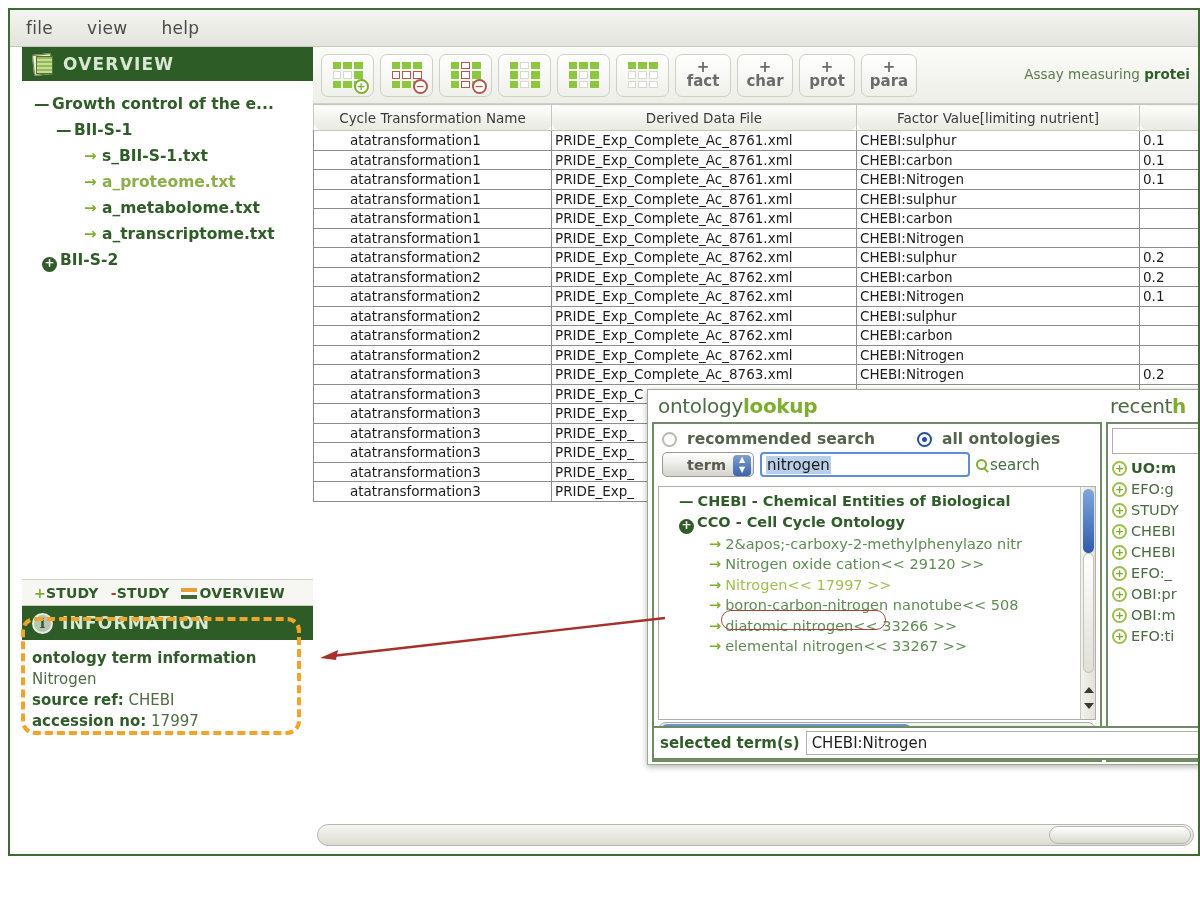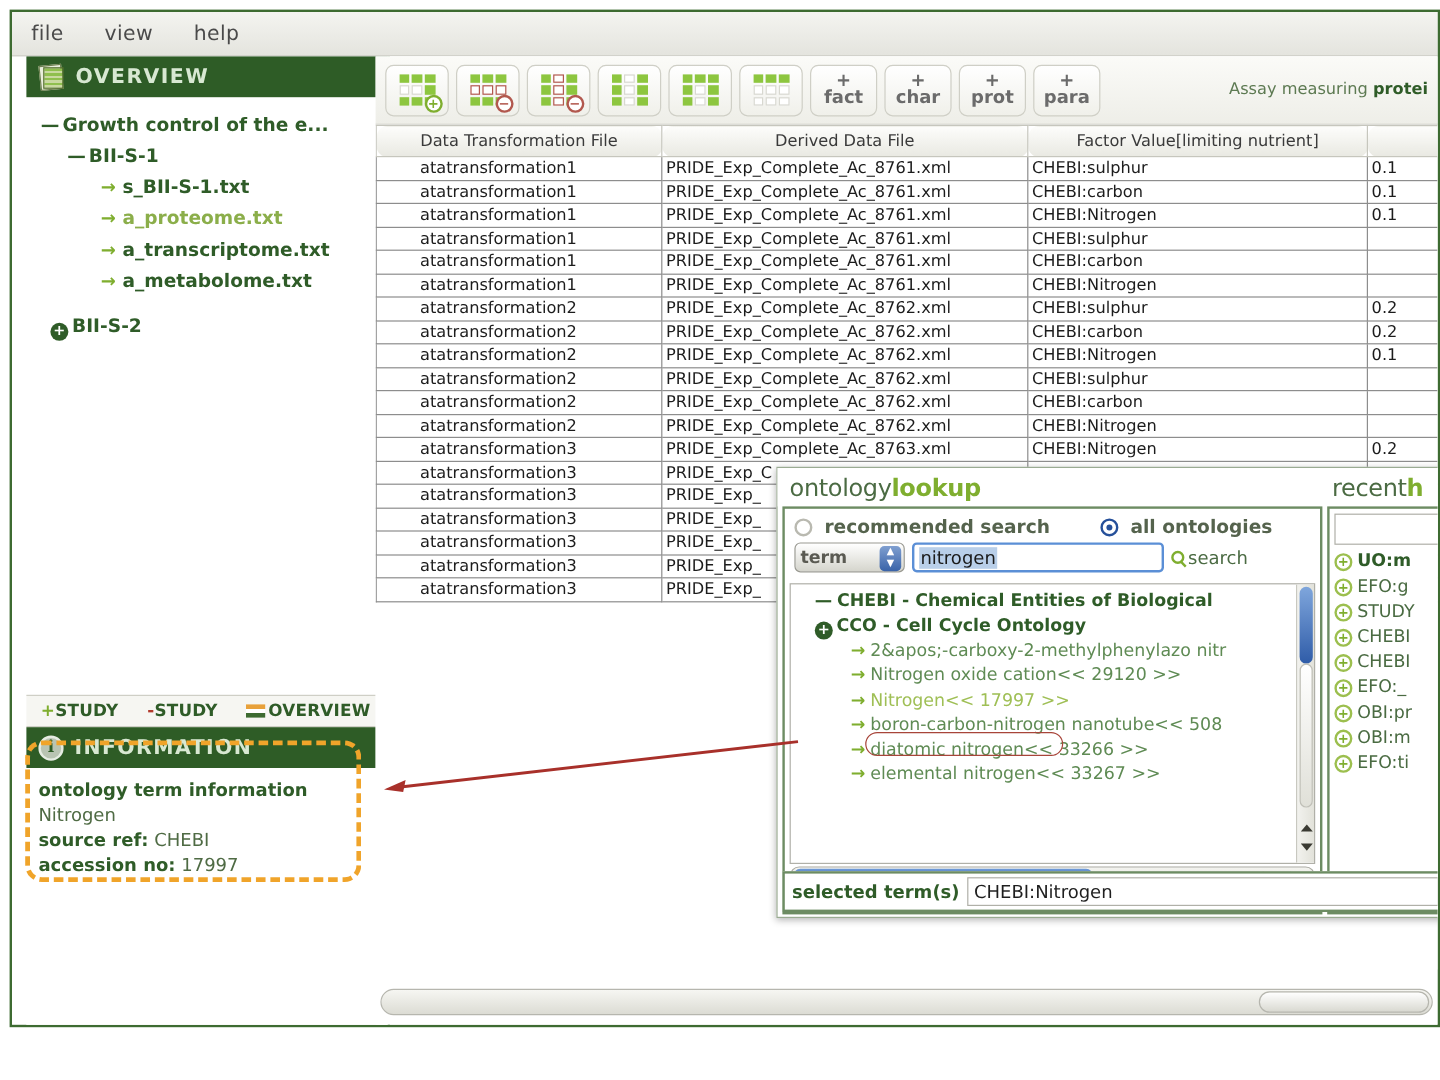--- a/index.html
+++ b/index.html
@@ -89,21 +89,21 @@
     background:#2f5c28; color:#fff; font-size:12px; line-height:13px;
     text-align:center; margin-right:3px; vertical-align:-2px;
     font-weight:bold;
   }
 
   
   #studybar {
     position: absolute; left:0; right:0; bottom: 249px;
     height: 26px; background:#f6f6f2;
     border-top:1px solid #cfcfc6;
-    display:flex; align-items:center; gap:24px;
+    display:flex; align-items:center; gap:12px;
     padding-left: 12px;
   }
   .sbtn { font-size:14px; font-weight:bold; color:#2f5c28;
           letter-spacing:.2px; white-space:nowrap; }
   .sbtn .p { color:#7fae2f; }
   .sbtn .m { color:#b23a2c; }
   .sbtn .ov { color:#2f5c28; }
   .flagicon { display:inline-block; width:16px; height:11px;
               background:linear-gradient(#e8a13a 0 4px, #fff 4px 7px, #3d6b31 7px 11px);
               vertical-align:-1px; margin-right:2px; }
@@ -218,21 +218,21 @@
               font-weight:bold; color:#55634d; }
   .radio { width:15px; height:15px; border-radius:50%;
            border:2px solid #b9b9b0; background:#fff; position:relative; flex:none; }
   .radio.on { border-color:#26509a; }
   .radio.on:after { content:""; position:absolute; left:3px; top:3px;
                     width:5px; height:5px; border-radius:50%; background:#26509a; }
   .searchrow { display:flex; align-items:center; gap:6px; padding:2px 0 4px 8px; }
   .combo { width:92px; height:25px; border:1px solid #9a9a92; border-radius:5px;
            background:linear-gradient(#ffffff,#d5d5cd);
            font-size:14.5px; color:#5a5a52; display:flex; align-items:center;
-           padding-left:4px; position:relative; font-weight:bold; }
+           padding-left:24px; position:relative; font-weight:bold; }
   .combo .arrows { position:absolute; right:2px; top:2px; width:18px; height:21px;
                    border-radius:4px; background:linear-gradient(#7f9fd0,#3a63a8);
                    color:#fff; font-size:8px; line-height:10px; text-align:center; }
   .qinput { width:210px; height:25px; border:2px solid #5b8fd6; border-radius:4px;
             background:#fff; font-size:15px; color:#1a1a1a;
             display:flex; align-items:center; padding-left:4px; }
   .qinput span { background:#b9cfe9; padding:0 1px; }
   .searchlink { font-size:15px; color:#4b6b43; display:flex; align-items:center; gap:3px; }
   .magnifier { width:11px; height:11px; border:2px solid #7fae2f; border-radius:50%;
                position:relative; display:inline-block; }
@@ -319,26 +319,26 @@
       <div class="tnode lv2">
         <span class="glyph">—</span><span>BII-S-1</span>
       </div>
       <div class="tnode lv3 leaf">
         <span class="glyph">→</span><span>s_BII-S-1.txt</span>
       </div>
       <div class="tnode lv3 leaf olive">
         <span class="glyph">→</span><span>a_proteome.txt</span>
       </div>
       <div class="tnode lv3 leaf">
+        <span class="glyph">→</span><span>a_metabolome.txt</span>
+      </div>
+      <div class="tnode lv3 leaf">
         <span class="glyph">→</span><span>a_transcriptome.txt</span>
       </div>
-      <div class="tnode lv3 leaf">
-        <span class="glyph">→</span><span>a_metabolome.txt</span>
-      </div>
-      <div class="tnode lv1" style="padding-left:8px;margin-top:12px;">
+      <div class="tnode lv1" style="padding-left:8px;">
         <span class="plusbadge">+</span><span>BII-S-2</span>
       </div>
     </div>
 
     <div id="studybar">
       <span class="sbtn">
         <span class="p">+</span><span>STUDY</span>
       </span>
       <span class="sbtn">
         <span class="m">-</span><span>STUDY</span>
@@ -474,21 +474,21 @@
 
       <div id="assaylabel">
         <span>Assay measuring </span><b>protei</b>
       </div>
     </div>
 
     <div id="tablewrap">
       <table class="dt">
         <thead>
           <tr>
-            <th class="c0">Data Transformation File</th>
+            <th class="c0">Cycle Transformation Name</th>
             <th class="c1">Derived Data File</th>
             <th class="c2">Factor Value[limiting nutrient]</th>
             <th class="c3">Facto</th>
           </tr>
         </thead>
         <tbody id="tbody">
             <tr>
               <td class="c0">atatransformation1</td>
               <td class="c1">PRIDE_Exp_Complete_Ac_8761.xml</td>
               <td class="c2">CHEBI:sulphur</td>

